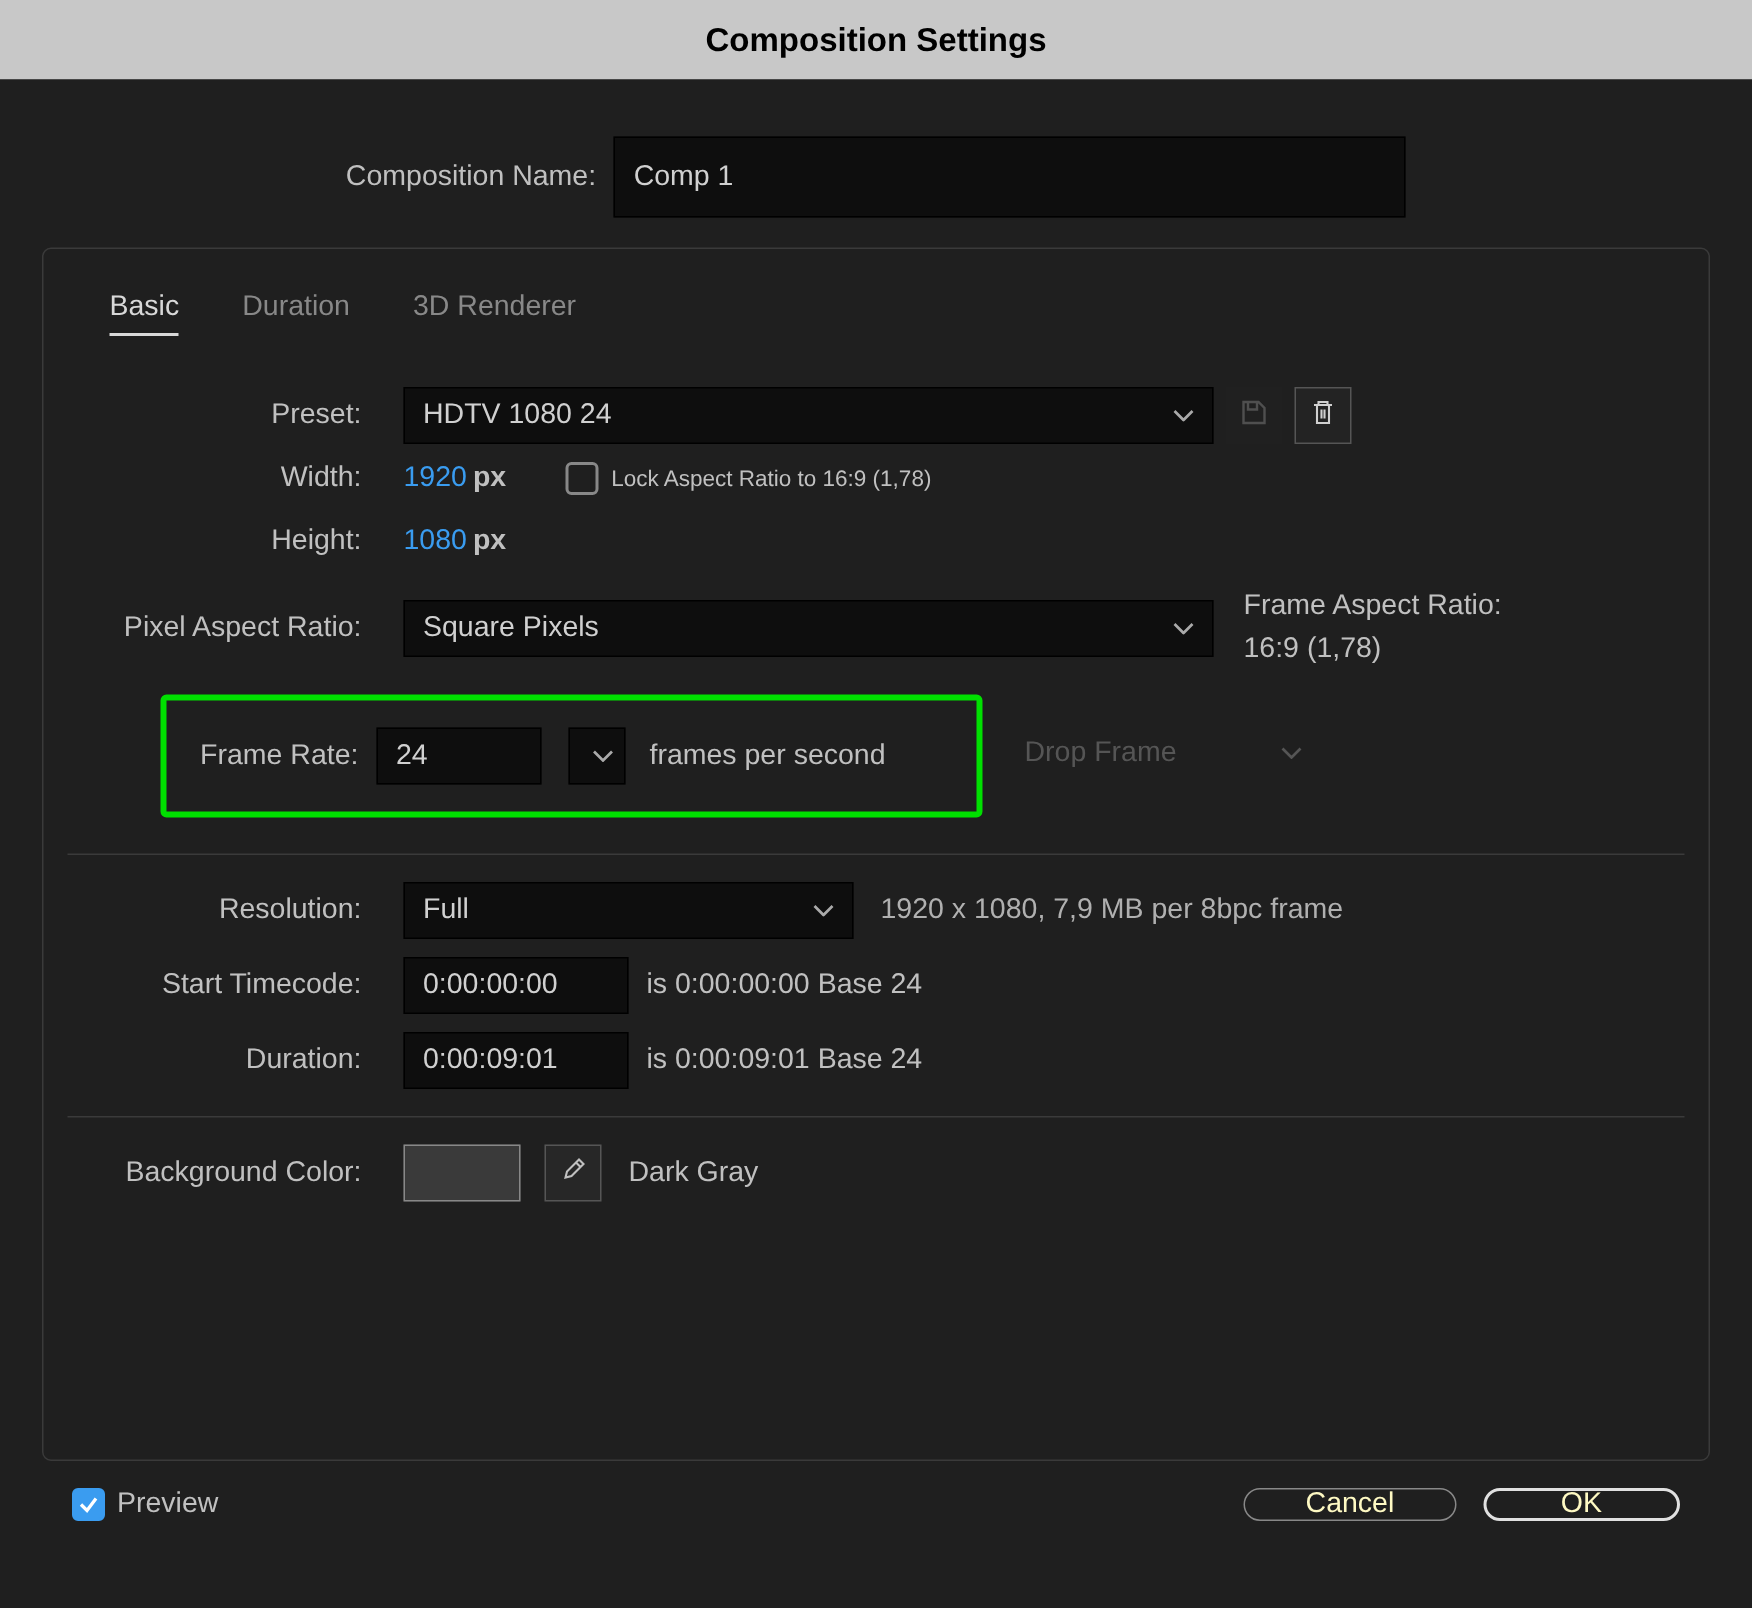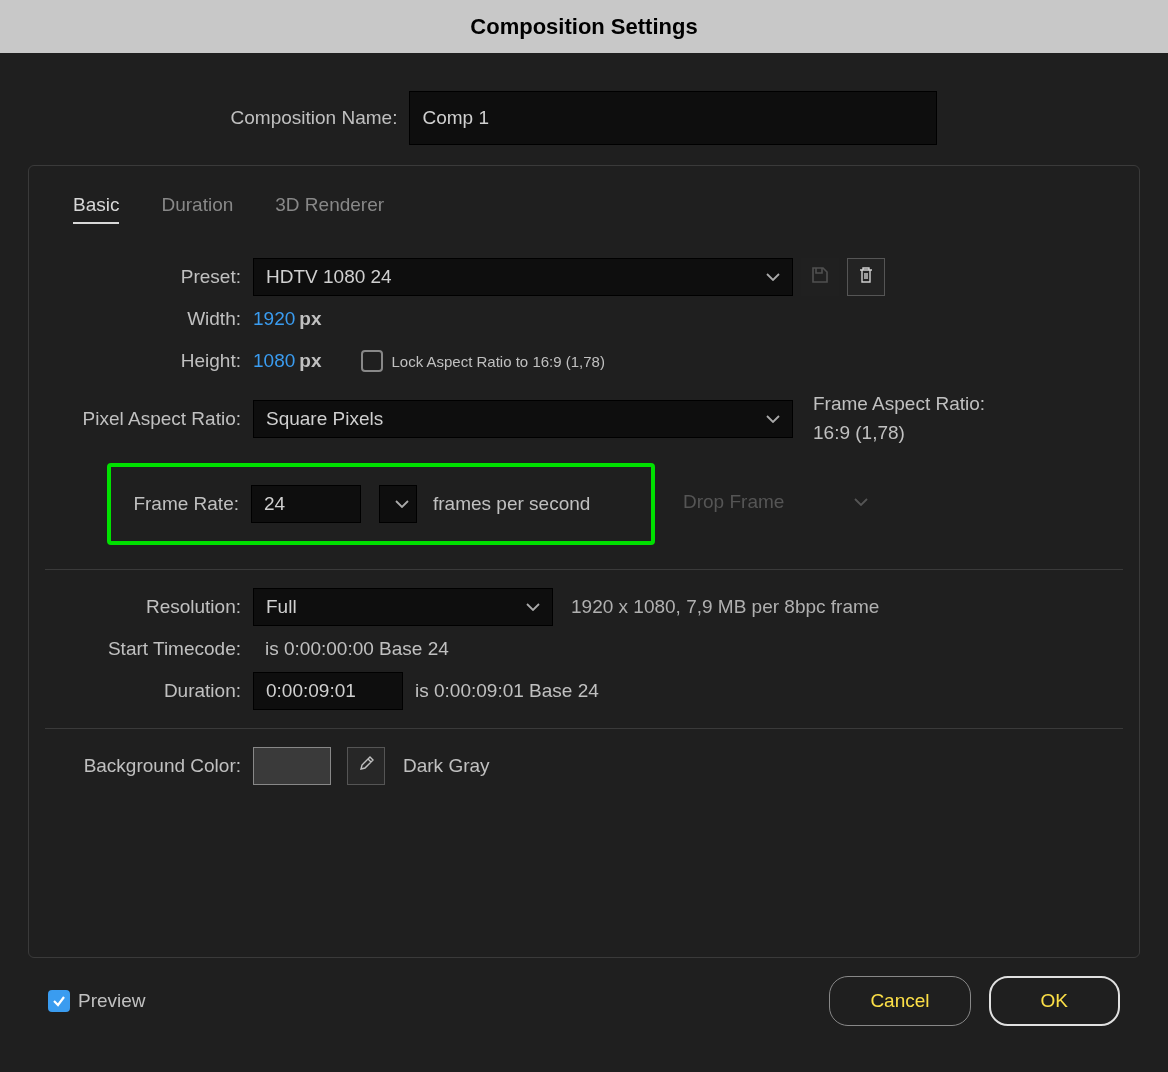--- a/index.html
+++ b/index.html
@@ -9,58 +9,58 @@
     .label { text-align: right; font-size: 19px; color: #c0c0c0; }
     .comp-name-row { display: flex; align-items: center; justify-content: center; margin: 10px 0 20px 0; }
     .comp-name-row .label { width: auto; margin-right: 12px; }
     .text-input { background: #0e0e0e; border: 1px solid #000; color: #d0d0d0; padding: 8px 12px; font-size: 19px; height: 54px; }
     .comp-name-input { width: 528px; }
     .tabs { display: flex; gap: 42px; padding: 10px 28px 16px 28px; }
     .tab { font-size: 19px; color: #888; cursor: pointer; padding-bottom: 6px; }
     .tab.active { color: #d8d8d8; border-bottom: 2px solid #d8d8d8; }
     .panel { border: 1px solid #3a3a3a; border-radius: 6px; padding: 18px 16px 160px 16px; margin: 0 4px 14px 4px; }
     .form-row { display: flex; align-items: center; margin-bottom: 12px; }
-    .form-label { width: 196px; text-align: right; font-size: 19px; margin-right: 12px; color: #c0c0c0; }
+    .form-label { width: 196px; text-align: right; font-size: 19px; margin-right: 28px; color: #c0c0c0; }
     .dropdown { background: #0e0e0e; border: 1px solid #000; color: #d0d0d0; padding: 8px 12px; font-size: 19px; height: 38px; display: flex; align-items: center; justify-content: space-between; cursor: pointer; }
     .dropdown-preset { width: 540px; }
     .chev { margin-left: 8px; }
     .chev svg { width: 14px; height: 8px; display: block; }
     .icon-btn { width: 38px; height: 38px; background: #232323; display: flex; align-items: center; justify-content: center; cursor: pointer; margin-left: 8px; }
     .icon-btn.disabled { opacity: 0.35; cursor: default; }
     .icon-btn.bordered { border: 1px solid #555; }
     .trash-icon svg, .savepreset-icon svg { width: 20px; height: 20px; }
     .link-num { color: #3a9cf0; font-size: 19px; cursor: pointer; }
     .px { color: #c0c0c0; font-size: 19px; margin-left: 4px; font-weight: bold; }
     .checkbox { width: 22px; height: 22px; border: 2px solid #888; border-radius: 4px; margin-right: 8px; display: flex; align-items: center; justify-content: center; cursor: pointer; background: transparent; }
     .checkbox.checked { background: #3a9cf0; border-color: #3a9cf0; }
     .dim-block { display: flex; flex-direction: column; gap: 20px; }
     .dim-line { display: flex; align-items: center; }
     .lock-block { display: flex; align-items: center; margin-left: 40px; }
-    .dim-area { display: flex; align-items: flex-end; margin: 10px 0 18px 0; }
+    .dim-area { display: flex; align-items: flex-start; margin: 10px 0 18px 0; }
     .par-row { display: flex; align-items: center; margin: 4px 0 6px 0; }
     .dropdown-par { width: 540px; }
     .far-text { margin-left: 20px; font-size: 19px; color: #c0c0c0; line-height: 1.5; }
     .highlight-box { border: 4px solid #00e000; border-radius: 4px; padding: 18px 6px 18px 0; margin: 10px 0 6px 62px; width: 548px; display: flex; align-items: center; }
     .fr-label { width: 128px; text-align: right; font-size: 19px; margin-right: 12px; color: #c0c0c0; }
     .fr-input { width: 110px; background: #0e0e0e; border: 1px solid #000; color: #d0d0d0; padding: 8px 12px; font-size: 19px; height: 38px; }
     .fr-dd { width: 38px; height: 38px; background: #0e0e0e; border: 1px solid #000; display: flex; align-items: center; justify-content: center; margin-left: 18px; cursor: pointer; }
     .fps-text { margin-left: 16px; font-size: 19px; color: #c0c0c0; }
     .dropframe { margin-left: 28px; font-size: 19px; color: #555; display: flex; align-items: center; }
     .hr { border-top: 1px solid #3a3a3a; margin: 18px 0; }
     .res-dd { width: 300px; }
     .reshint { margin-left: 18px; font-size: 19px; color: #b0b0b0; }
     .tc-input { width: 150px; background: #0e0e0e; border: 1px solid #000; color: #d0d0d0; padding: 8px 12px; font-size: 19px; height: 38px; }
     .tc-hint { margin-left: 12px; font-size: 19px; color: #c0c0c0; }
     .bg-swatch { width: 78px; height: 38px; background: #3a3a3a; border: 1px solid #888; cursor: pointer; }
     .eyedrop-btn { width: 38px; height: 38px; border: 1px solid #555; background: #272727; margin-left: 16px; display: flex; align-items: center; justify-content: center; cursor: pointer; }
     .bg-name { margin-left: 18px; font-size: 19px; color: #c0c0c0; }
     .footer { display: flex; align-items: center; padding: 4px 24px 0 24px; }
     .preview-check { display: flex; align-items: center; font-size: 19px; color: #c0c0c0; }
     .spacer { flex: 1; }
-    .btn { height: 50px; border-radius: 19px; border: 1.5px solid #888; padding: 0 40px; font-size: 19px; color: #fde047; background: transparent; cursor: pointer; margin-left: 18px; display: flex; align-items: center; }
+    .btn { height: 22px; border-radius: 19px; border: 1.5px solid #888; padding: 0 40px; font-size: 19px; color: #fef9c3; background: transparent; cursor: pointer; margin-left: 18px; display: flex; align-items: center; }
     .btn.primary { border: 2px solid #e0e0e0; font-weight: 500; padding: 0 50px; }
   </style>
 </head>
 <body>
 
 <div class="titlebar">Composition Settings</div>
 
 <div class="content">
   <div class="comp-name-row">
     <span class="label">Composition Name:</span>
@@ -164,20 +164,21 @@
             <svg viewBox="0 0 14 8">
               <path d="M1 1 L7 7 L13 1" fill="none" stroke="#aaa" stroke-width="1.8"></path>
             </svg>
           </span>
       </div>
       <span class="reshint">1920 x 1080, 7,9 MB per 8bpc frame</span>
     </div>
 
     <div class="form-row">
       <div class="form-label">Start Timecode:</div>
+      <input class="tc-input" value="0:00:00:00" style="">
       <span class="tc-hint">is 0:00:00:00  Base 24</span>
     </div>
 
     <div class="form-row">
       <div class="form-label">Duration:</div>
       <input class="tc-input" value="0:00:09:01" style="">
       <span class="tc-hint">is 0:00:09:01  Base 24</span>
     </div>
 
     <div class="hr"></div>

